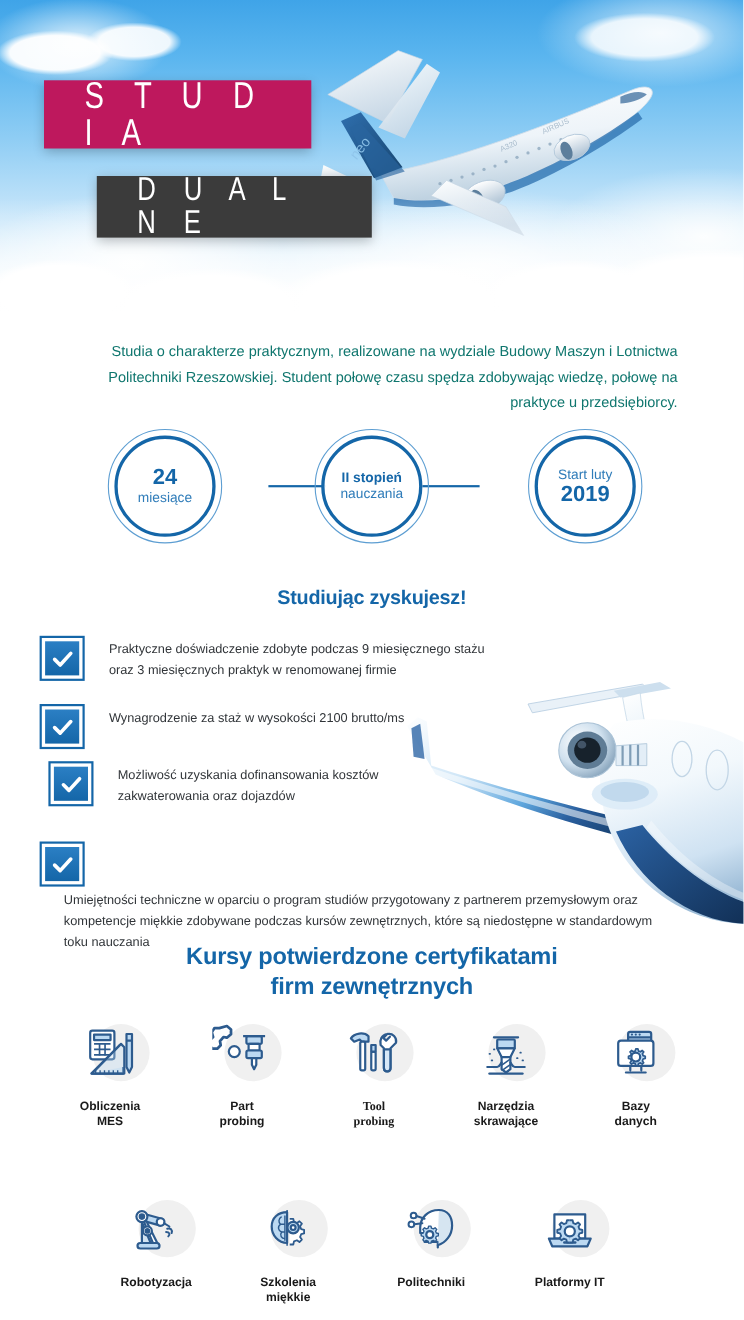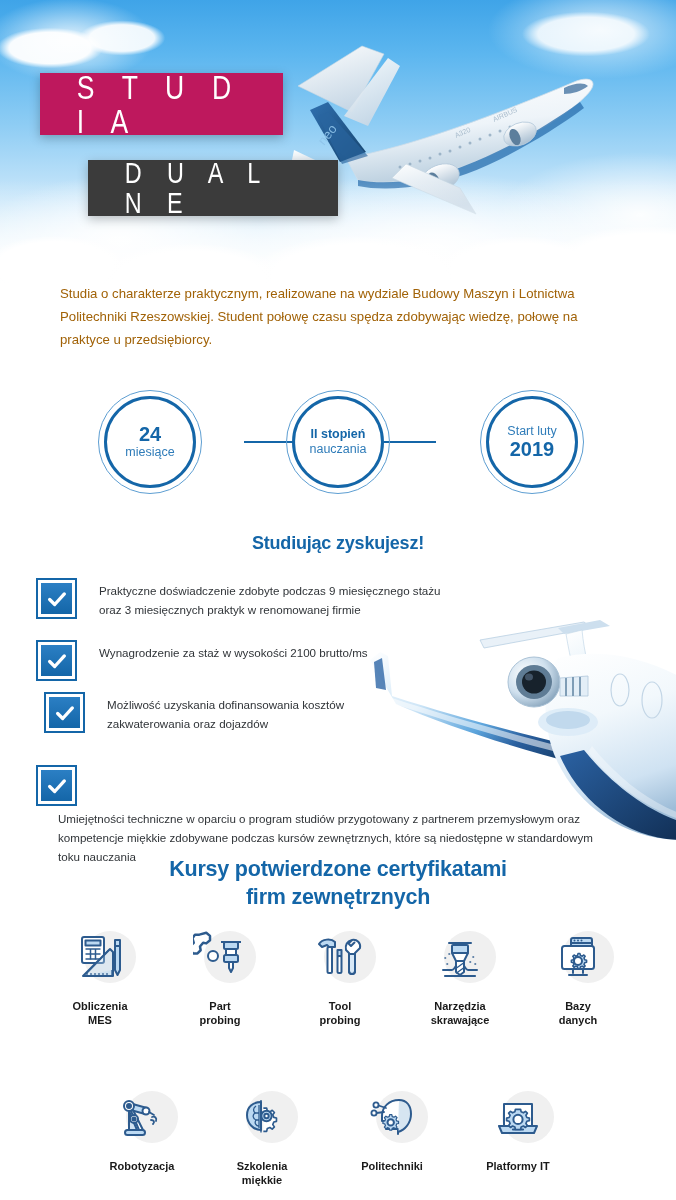--- a/index.html
+++ b/index.html
@@ -56,22 +56,22 @@
   .band span{
     color:#ffffff;font-weight:400;line-height:1;
     font-family:"Liberation Sans", sans-serif;
     transform:scaleX(.78);
   }
   .band-studia span{font-size:34px;letter-spacing:13px;padding-left:13px;}
   .band-dualne span{font-size:30px;letter-spacing:12px;padding-left:12px;}
 
   
   .intro{
-    position:absolute;left:60px;top:282px;width:556px;
-    text-align:left;font-size:13.2px;line-height:23px;color:#a16207;
+    position:absolute;left:60px;top:308px;width:556px;
+    text-align:right;font-size:13.2px;line-height:23px;color:#0f766e;
   }
 
   
   .facts{position:absolute;left:0;top:390px;width:676px;height:110px;}
   .ring{position:absolute;width:92px;height:92px;}
   .ring .outer{
     position:absolute;left:-6px;top:-6px;width:104px;height:104px;border-radius:50%;
     border:1.2px solid #5d9ed2;box-sizing:border-box;
   }
   .ring .inner{
@@ -125,21 +125,21 @@
   .grid-2{top:1085px;height:115px;text-decoration:underline;}
   .cell{position:absolute;width:120px;text-align:center;}
   .icon-wrap{position:relative;height:64px;display:flex;align-items:center;justify-content:center;}
   .icon-wrap .blob{
     position:absolute;width:52px;height:52px;border-radius:50%;background:#f0f0f0;
     left:50%;margin-left:-16px;top:6px;
   }
   .icon-wrap svg{position:relative;width:54px;height:54px;display:block;}
   .cap{margin-top:10px;font-size:11px;font-weight:700;line-height:14px;color:#1a1a1a;}
 
-  .g1c1{left:40px;} .g1c2{left:160px;} .g1c3{left:280px;} .g1c4{left:400px;} .g1c5{left:518px;}
+  .g1c1{left:40px;} .g1c2{left:160px;} .g1c3{left:280px;font-family:Liberation Serif, serif;} .g1c4{left:400px;} .g1c5{left:518px;}
   .g2c1{left:82px;} .g2c2{left:202px;} .g2c3{left:332px;} .g2c4{left:458px;}
 </style>
 </head>
 <body>
 
 <div class="page">
 
   <div class="hero">
     <div class="sky"></div>
     <div class="cloud-tl"></div>

